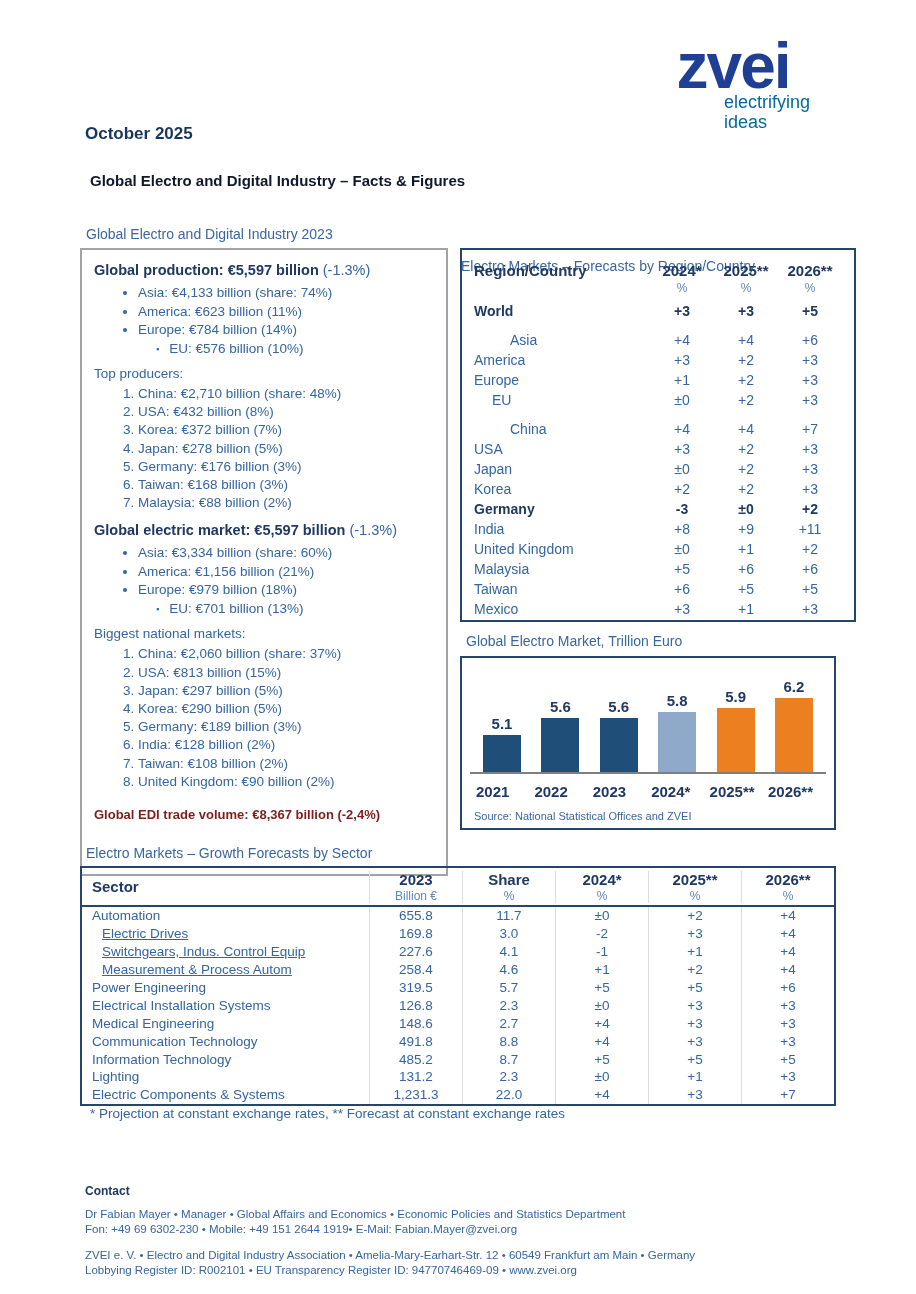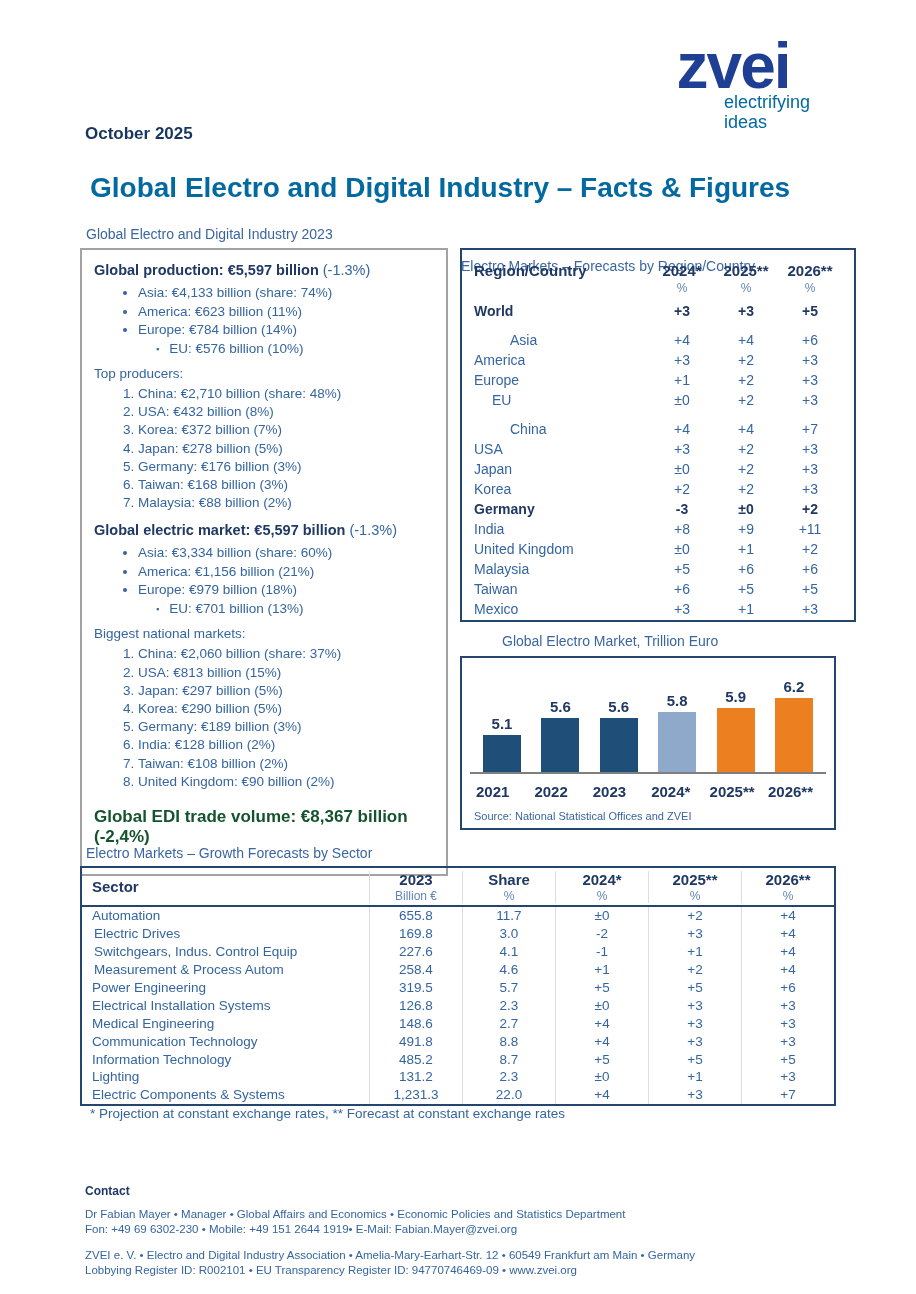--- a/index.html
+++ b/index.html
@@ -5,37 +5,37 @@
   * { box-sizing: border-box; margin: 0; padding: 0; }
   html,body { width: 916px; height: 1294px; background: #ffffff;
     font-family: "Liberation Sans", sans-serif; }
   .page { position: relative; width: 916px; height: 1294px; overflow: hidden; }
 
   
   .logo { position: absolute; left: 656px; top: 40px; }
   .logo-brand { font-size: 64px; font-weight: bold; color: #1e3f94; letter-spacing: -2px; line-height: 52px; text-align: center; }
   .logo-tag { margin-left: 68px; margin-top: 0px; color: #0369a1; font-size: 18px; line-height: 20px; }
   .doc-date { position: absolute; left: 85px; top: 124px; font-size: 17px; font-weight: bold; color: #17365d; }
-  .doc-title { position: absolute; left: 90px; top: 172px; font-size: 28px; font-weight: bold; color: #0369a1; }
+  .doc-title { position: absolute; left: 90px; top: 172px; font-size: 15px; font-weight: bold; color: #0f172a; }
 
   .section-label { position: absolute; font-size: 14px; color: #3a66a0; }
 
   
   .left-box { position: absolute; left: 80px; top: 248px; width: 368px; height: 628px;
     border: 2px solid #a3a3a3; padding: 8px 10px; color: #3565a0; font-size: 13.5px; overflow: hidden; }
   .box-h { color: #1f3864; font-weight: bold; font-size: 14.5px; margin: 4px 0 6px 2px; }
   .box-h .pct { font-weight: normal; color: #3565a0; margin-left: 4px; }
   ul.bullets { list-style: disc; padding-left: 46px; margin: 0; }
   ul.bullets li { line-height: 18.5px; }
   .subbullet { padding-left: 64px; line-height: 18.5px; }
   .subbullet .sq { font-size: 9px; margin-right: 10px; vertical-align: 1px; }
   .plain-label { margin: 8px 0 4px 2px; }
   ol.numbered { list-style: decimal; padding-left: 46px; margin: 2px 0 4px 0; }
   ol.numbered li { line-height: 18.2px; }
-  .trade { color: #14532d; font-weight: bold; font-size: 17px; margin: 16px 0 0 2px; }
+  .trade { color: #7f1d1d; font-weight: bold; font-size: 13px; margin: 16px 0 0 2px; }
 
   
   .region-box { position: absolute; left: 460px; top: 248px; width: 396px; height: 374px;
     border: 2px solid #24466e; padding: 6px 12px; overflow: hidden; }
   .r-head { display: flex; align-items: flex-end; margin-top: 6px; }
   .r-title { flex: 1; font-size: 15px; font-weight: bold; color: #1f3864; }
   .r-col { width: 64px; text-align: center; font-size: 15px; font-weight: bold; color: #1f3864; }
   .r-unitrow { display: flex; margin-top: 2px; margin-bottom: 4px; }
   .r-spacer { flex: 1; }
   .r-unit { width: 64px; text-align: center; font-size: 12px; color: #6286b3; }
@@ -68,21 +68,21 @@
   .s-sub { font-size: 12px; color: #6286b3; line-height: 14px; }
   .s-cell { width: 93px; }
   .s-c0 { flex: 1; text-align: left !important; padding-left: 10px; }
   .s-head .s-c0 { justify-content: center; }
   .s-head .s-c0 .s-top { text-align: left; }
   .s-row { display: flex; align-items: center; height: 17.9px; font-size: 13.5px; color: #3565a0; }
   .s-row .s-val { text-align: center; }
   .s-head .s-cell + .s-cell, .s-row .s-cell + .s-cell { border-left: 1px solid #dcdcdc; height: 100%; }
   .s-row .s-cell { display: flex; align-items: center; justify-content: center; }
   .s-row .s-c0 { justify-content: flex-start; }
-  .s-row .s-c0.ind { padding-left: 12px; }
+  .s-row .s-c0.ind { padding-left: 20px; text-decoration: underline; }
   .footnote { position: absolute; left: 90px; top: 1106px; font-size: 13.5px; color: #3565a0; }
 
   
   .contact { position: absolute; left: 85px; top: 1184px; color: #3565a0; font-size: 11.5px; line-height: 15px; }
   .contact-heading { font-size: 12px; font-weight: bold; color: #1f3864; margin-bottom: 8px; }
   .contact .grp { margin-bottom: 11px; }
 </style>
 </head>
 <body>
 
@@ -248,21 +248,21 @@
         </div>
         <div class="r-row">
           <div class="r-name">Mexico</div>
           <div class="r-val">+3</div>
           <div class="r-val">+1</div>
           <div class="r-val">+3</div>
         </div>
       </div>
   </div>
 
-  <div class="section-label" style="left:466px; top:633px;margin-left:36px;">Global Electro Market, Trillion Euro</div>
+  <div class="section-label" style="left:466px; top:633px;">Global Electro Market, Trillion Euro</div>
   <div class="chart-box">
     <div class="bars" id="chart-bars">
         <div class="bar-group">
           <div class="bar-label">5.1</div>
           <div class="bar" style="height: 37px; background: rgb(31, 78, 121);"></div>
         </div>
         <div class="bar-group">
           <div class="bar-label">5.6</div>
           <div class="bar" style="height: 54px; background: rgb(31, 78, 121);"></div>
         </div>

